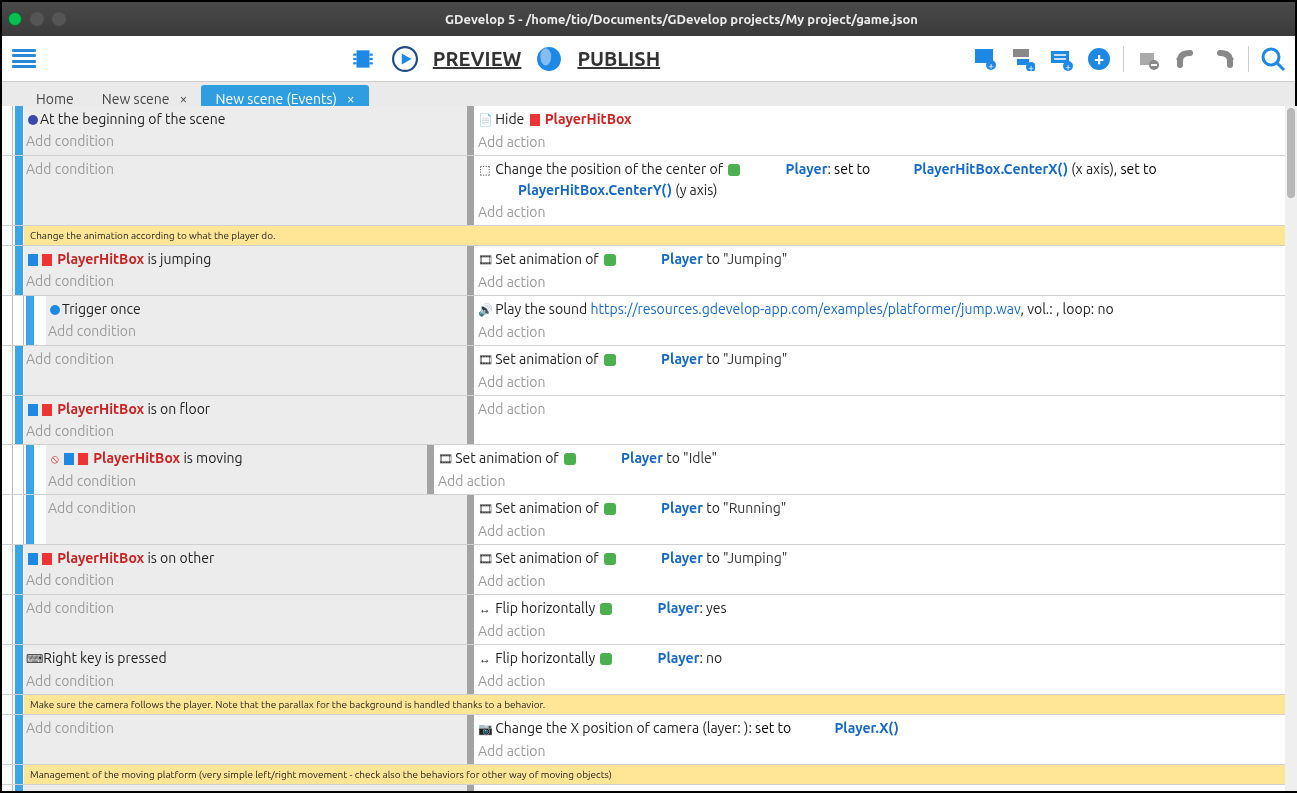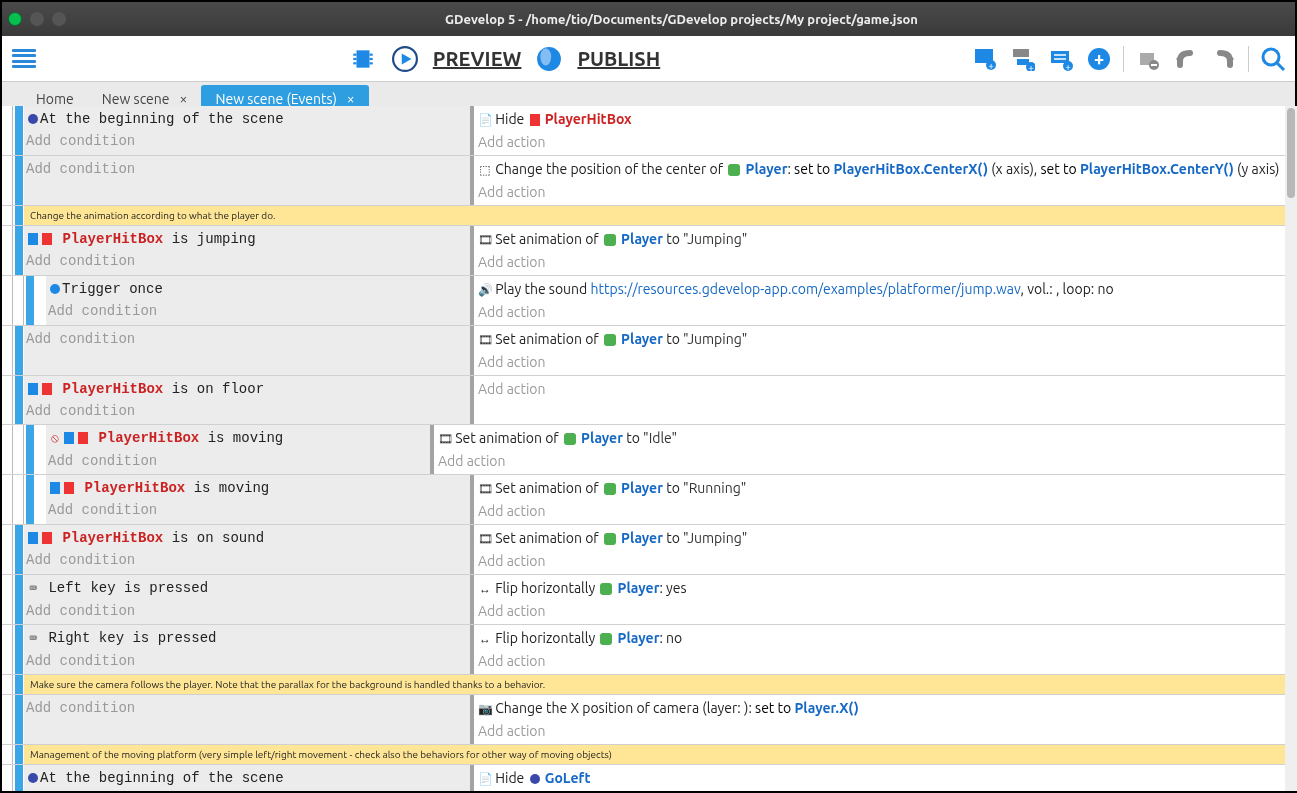--- a/index.html
+++ b/index.html
@@ -18,30 +18,30 @@
   .blue{color:#1e88e5;} .gray{color:#888;}
   .tabs{height:32px; display:flex; align-items:flex-end; background:#eaeaea; border-bottom:1px solid #ccc; padding-left:20px;}
   .tab{padding:6px 14px; font-size:14px; color:#444; display:flex; align-items:center; gap:10px;}
   .tab.active{background:#2f9ee0; color:#fff; border-radius:3px 3px 0 0;}
   .tab .x{font-size:14px;}
   .workspace{position:absolute; top:106px; left:2px; right:2px; bottom:2px; overflow:auto; background:#fff;}
   .evblock{display:flex; border-bottom:1px solid #d0d0d0;}
   .gutter{width:22px; flex-shrink:0; display:flex;}
   .gutter .gl{width:11px; border-right:1px solid #bbb;}
   .gutter .bm{width:8px; background:#3aa6e8; margin-left:2px;}
-  .cond{width:450px; background:#ececec; border-right:4px solid #a3a3a3; padding:2px 4px 2px 2px;font-family:Liberation Mono, monospace;}
+  .cond{width:450px; background:#ececec; border-right:7px solid #a3a3a3; padding:2px 4px 2px 2px;}
   .acts{flex:1; background:#fff; padding:2px 4px;}
   .line{padding:1px 0; line-height:20px;}
   .add{color:#9a9a9a;}
   .comment{background:#ffe696; padding:4px 6px; font-size:10px; color:#222;}
   .comment-row{display:flex; border-bottom:1px solid #d0d0d0;}
   .comment-row .gutter{width:22px;}
   .comment-row .bm{width:8px; background:#3aa6e8; margin-left:2px;}
   .obj-red{color:#c22; font-weight:600;}
-  .obj-blue{color:#1568c5; font-weight:600;}
+  .obj-blue{color:#1568c5; font-weight:600;margin-left:40px;}
   .kw{color:#000000;}
   .str{color:#333;}
   .ic{display:inline-block; width:14px; text-align:center; font-size:12px;}
   .redbox{display:inline-block; width:10px; height:12px; background:#e33; vertical-align:middle; margin:0 2px;}
   .bluebox{display:inline-block; width:10px; height:12px; background:#1e88e5; vertical-align:middle; margin:0 2px;}
   .purpdot{display:inline-block; width:10px; height:10px; background:#3949ab; border-radius:50%; vertical-align:middle; margin:0 2px;}
   .greenrob{display:inline-block; width:12px; height:12px; background:#4caf50; border-radius:3px; vertical-align:middle; margin:0 2px;}
   .cond.sub{ background:#ececec;}
   .scrollbar{position:absolute; right:0; top:106px; width:12px; bottom:2px; background:#efefef;}
   .scrollbar-thumb{background:#b8b8b8; border-radius:5px; width:8px; margin:2px; height:90px;}
@@ -280,51 +280,49 @@
     </div>
   </div>
 
   <div class="evblock">
     <div class="gutter" style="width:44px;">
         <div class="gl"></div>
         <div class="gl"></div>
         <div class="bm"></div>
       </div>
     <div class="cond sub" style="width:428px;">
-      <div class="line"><span class="bluebox"></span><span class="redbox"></span> <span class="obj-red">PlayerHitBox</span><span> is moving</span></div>
       <div class="line add">Add condition</div>
     </div>
     <div class="acts">
       <div class="line"><span class="ic">🎞</span> <span>Set animation of </span><span class="greenrob"></span> <span class="obj-blue">Player</span><span> to </span><span class="str">"Running"</span></div>
       <div class="line add">Add action</div>
     </div>
   </div>
 
   <div class="evblock">
     <div class="gutter">
         <div class="gl"></div>
         <div class="bm"></div>
       </div>
     <div class="cond">
-      <div class="line"><span class="bluebox"></span><span class="redbox"></span> <span class="obj-red">PlayerHitBox</span><span> is on sound</span></div>
+      <div class="line"><span class="bluebox"></span><span class="redbox"></span> <span class="obj-red">PlayerHitBox</span><span> is on other</span></div>
       <div class="line add">Add condition</div>
     </div>
     <div class="acts">
       <div class="line"><span class="ic">🎞</span> <span>Set animation of </span><span class="greenrob"></span> <span class="obj-blue">Player</span><span> to </span><span class="str">"Jumping"</span></div>
       <div class="line add">Add action</div>
     </div>
   </div>
 
   <div class="evblock">
     <div class="gutter">
         <div class="gl"></div>
         <div class="bm"></div>
       </div>
     <div class="cond">
-      <div class="line"><span class="ic">⌨</span> <span>Left</span><span> key is pressed</span></div>
       <div class="line add">Add condition</div>
     </div>
     <div class="acts">
       <div class="line"><span class="ic">↔</span> <span>Flip horizontally </span><span class="greenrob"></span> <span class="obj-blue">Player</span>: <span>yes</span></div>
       <div class="line add">Add action</div>
     </div>
   </div>
 
   <div class="evblock">
     <div class="gutter">

